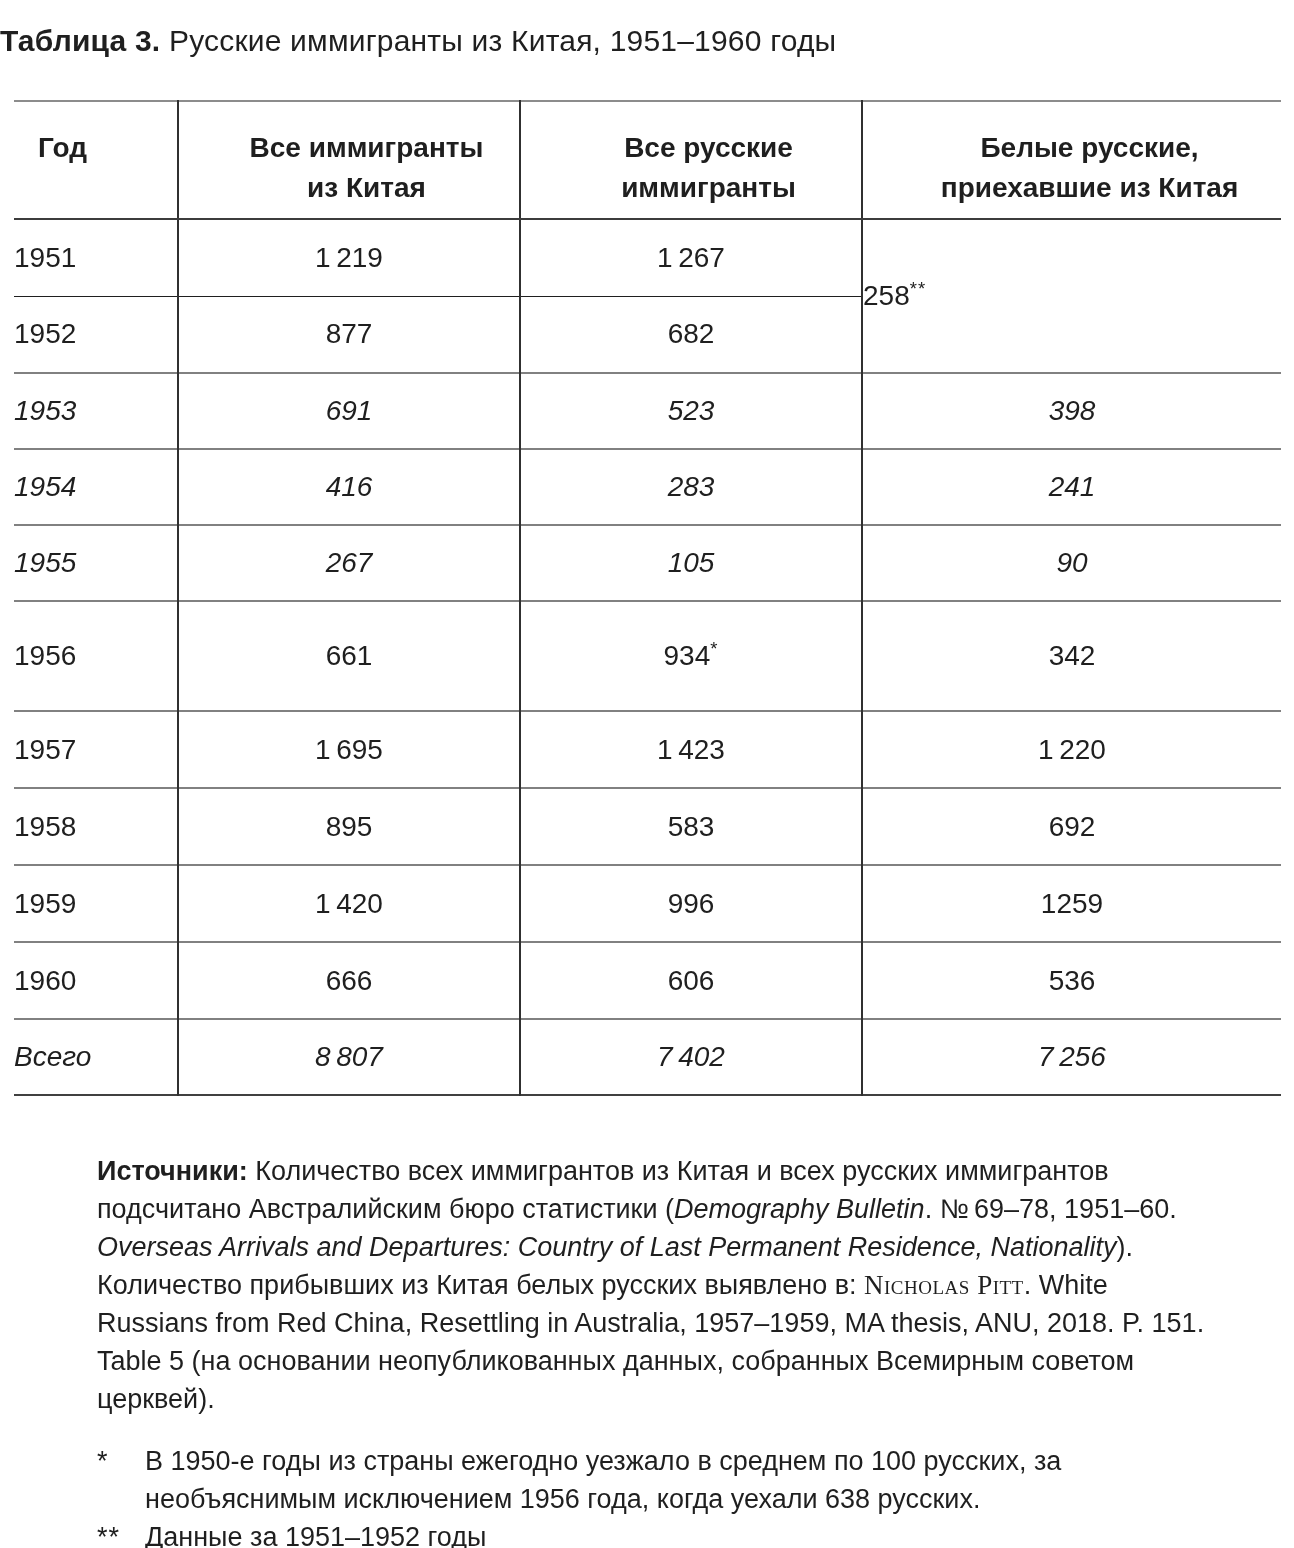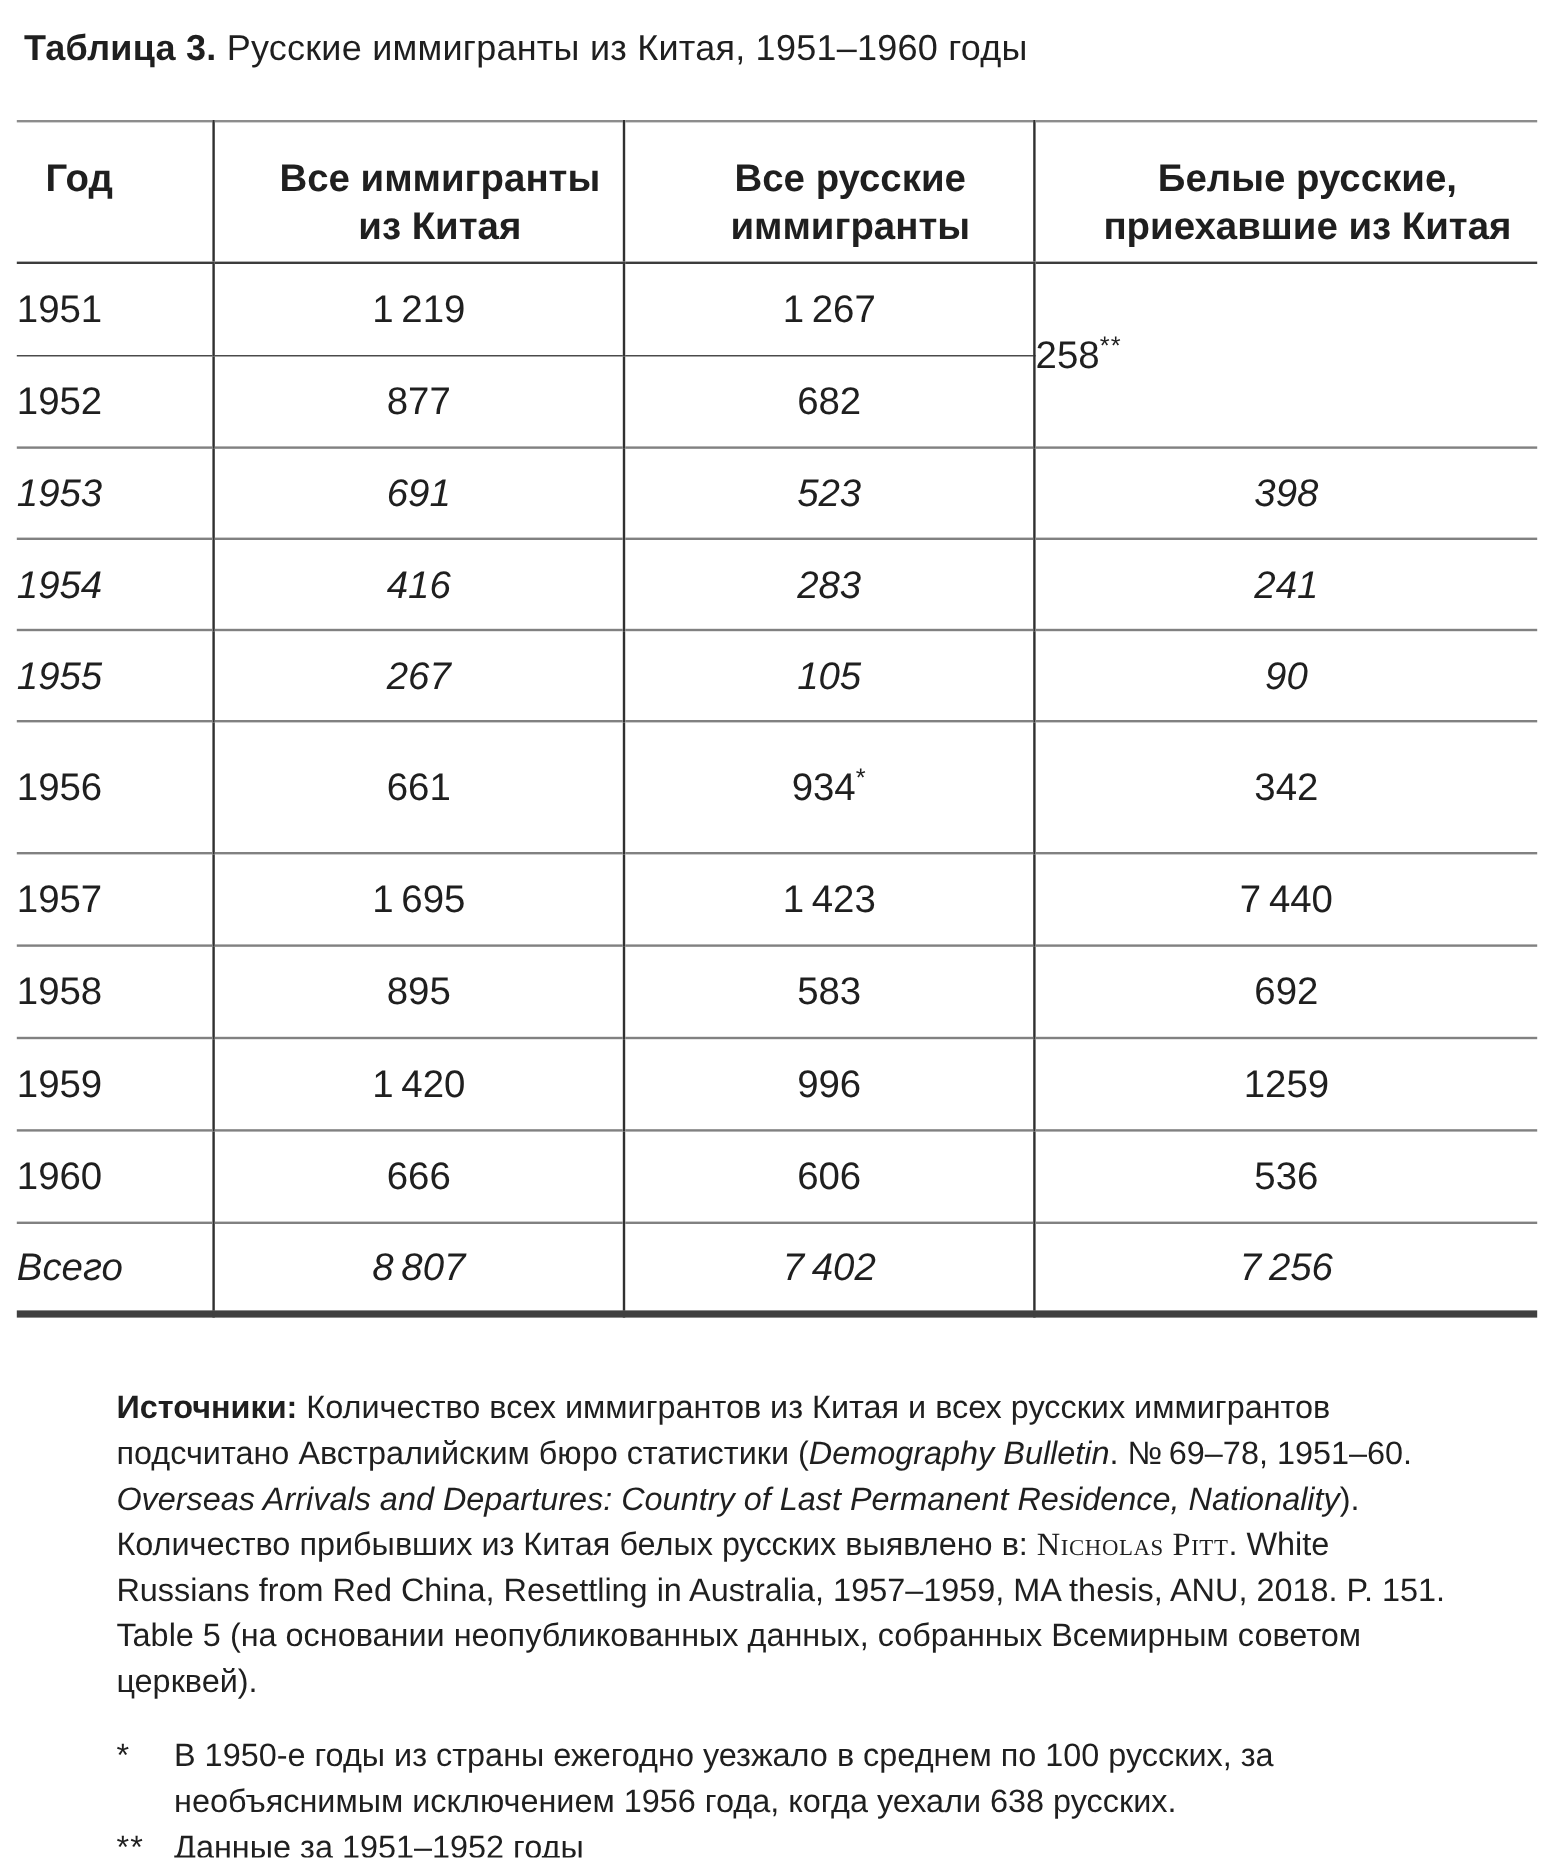--- a/index.html
+++ b/index.html
@@ -13,37 +13,37 @@
     color: #1f1f1f;
   }
   .page {
     position: relative;
     width: 1294px;
     height: 1548px;
   }
   
   .title {
     margin: 0;
-    padding: 22px 0 0 20px;
+    padding: 22px 0 0 0;
     font-size: 30px;
     font-weight: normal;
     line-height: 38px;
     letter-spacing: 0.2px;
   }
   .title .b { font-weight: bold; }
 
   
   table.tbl {
     table-layout: fixed;
     border-collapse: collapse;
     width: 1267px;
     margin: 40px 0 0 14px;
     border-top: 2px solid #8c8c8c;
-    border-bottom: 6px solid #404040;
-    font-size: 32px;
+    border-bottom: 2px solid #404040;
+    font-size: 28px;
   }
   table.tbl th, table.tbl td {
     padding: 0;
     overflow: hidden;
   }
   
   table.tbl th + th,
   table.tbl td + td { border-left: 2px solid #303030; }
 
   
@@ -174,21 +174,21 @@
       <tr class="h92">
         <td class="year">1956</td>
         <td class="num">661</td>
         <td class="num"><span>934</span><sup class="star">*</sup></td>
         <td class="num">342</td>
       </tr>
       <tr>
         <td class="year">1957</td>
         <td class="num">1 695</td>
         <td class="num">1 423</td>
-        <td class="num">7 440</td>
+        <td class="num">1 220</td>
       </tr>
       <tr>
         <td class="year">1958</td>
         <td class="num">895</td>
         <td class="num">583</td>
         <td class="num">692</td>
       </tr>
       <tr>
         <td class="year">1959</td>
         <td class="num">1 420</td>

